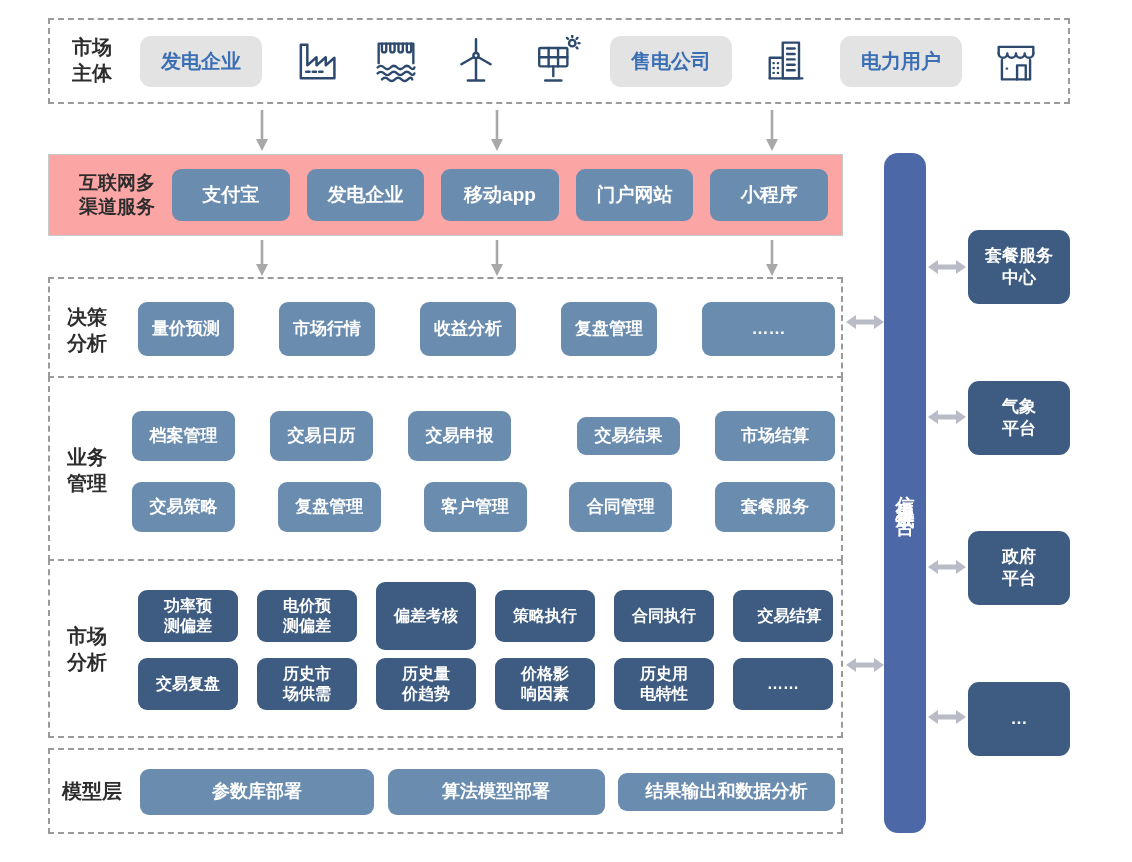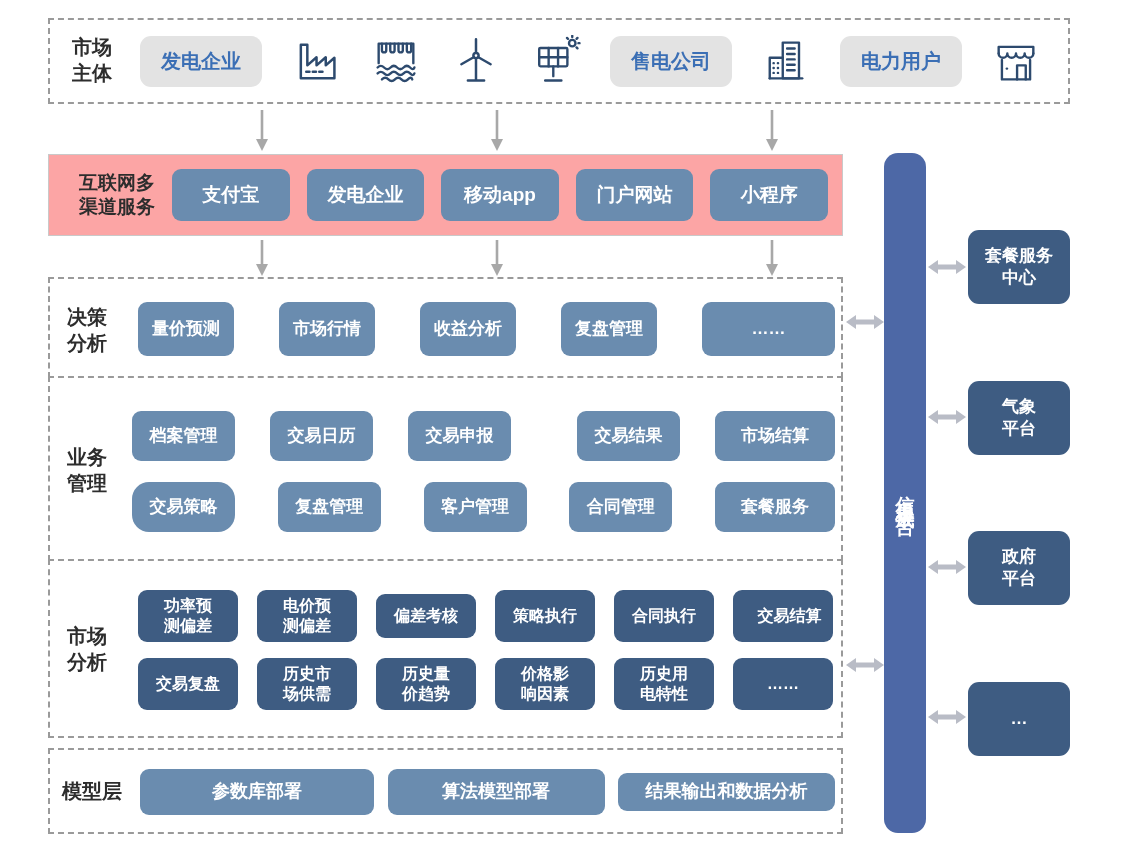--- a/index.html
+++ b/index.html
@@ -167,41 +167,41 @@
     </div>
   </div>
 
   <div class="dashed-box" style="left:48px; top:376px; width:795px; height:185px;">
     <div class="sec-label abs" style="left:17px; top:67px; font-size:20px;">业务
 管理</div>
     <div class="row-flex" style="left:82px; right:6px; top:33px; height:50px;">
       <div class="btn mid" style="flex:0 0 103px; height:50px; font-size:17px;">档案管理</div>
       <div class="btn mid" style="flex:0 0 103px; height:50px; font-size:17px;">交易日历</div>
       <div class="btn mid" style="flex:0 0 103px; height:50px; font-size:17px;">交易申报</div>
-      <div class="btn mid" style="flex:0 0 103px; height:50px; font-size:17px;margin-left:31px;">交易结果</div>
+      <div class="btn mid" style="flex:0 0 103px; height:38px; font-size:17px;margin-left:31px;">交易结果</div>
       <div class="btn mid" style="flex:0 0 120px; height:50px; font-size:17px;">市场结算</div>
     </div>
     <div class="row-flex" style="left:82px; right:6px; top:104px; height:50px;">
-      <div class="btn mid" style="flex:0 0 103px; height:50px; font-size:17px;border-radius:17px;">交易策略</div>
+      <div class="btn mid" style="flex:0 0 103px; height:50px; font-size:17px;">交易策略</div>
       <div class="btn mid" style="flex:0 0 103px; height:50px; font-size:17px;">复盘管理</div>
       <div class="btn mid" style="flex:0 0 103px; height:50px; font-size:17px;">客户管理</div>
       <div class="btn mid" style="flex:0 0 103px; height:50px; font-size:17px;">合同管理</div>
       <div class="btn mid" style="flex:0 0 120px; height:50px; font-size:17px;">套餐服务</div>
     </div>
   </div>
 
   <div class="dashed-box" style="left:48px; top:559px; width:795px; height:179px;">
     <div class="sec-label abs" style="left:17px; top:63px; font-size:20px;">市场
 分析</div>
     <div class="row-flex" style="left:88px; right:8px; top:29px; height:52px;">
       <div class="btn dark" style="flex:0 0 100px; height:52px; font-size:16px;">功率预
 测偏差</div>
       <div class="btn dark" style="flex:0 0 100px; height:52px; font-size:16px;">电价预
 测偏差</div>
-      <div class="btn dark" style="flex:0 0 100px; height:44px; font-size:16px;">偏差考核</div>
+      <div class="btn dark" style="flex:0 0 100px; height:68px; font-size:16px;">偏差考核</div>
       <div class="btn dark" style="flex:0 0 100px; height:52px; font-size:16px;">策略执行</div>
       <div class="btn dark" style="flex:0 0 100px; height:52px; font-size:16px;">合同执行</div>
       <div class="btn dark" style="flex:0 0 100px; height:52px; font-size:16px;padding-left:13px;">交易结算</div>
     </div>
     <div class="row-flex" style="left:88px; right:8px; top:97px; height:52px;">
       <div class="btn dark" style="flex:0 0 100px; height:52px; font-size:16px;">交易复盘</div>
       <div class="btn dark" style="flex:0 0 100px; height:52px; font-size:16px;">历史市
 场供需</div>
       <div class="btn dark" style="flex:0 0 100px; height:52px; font-size:16px;">历史量
 价趋势</div>

